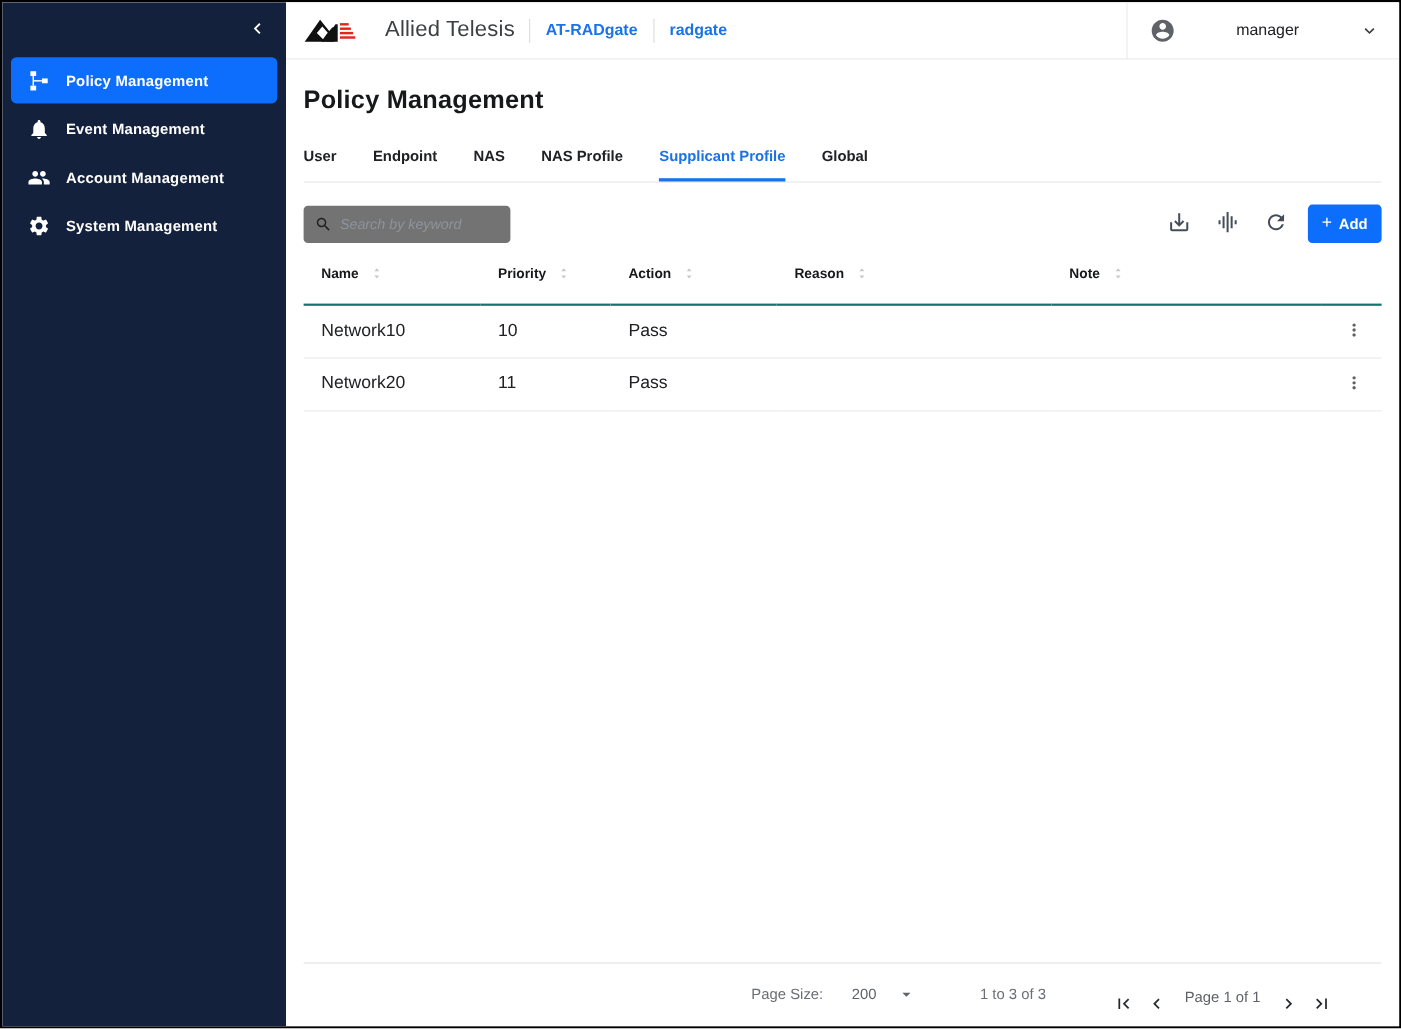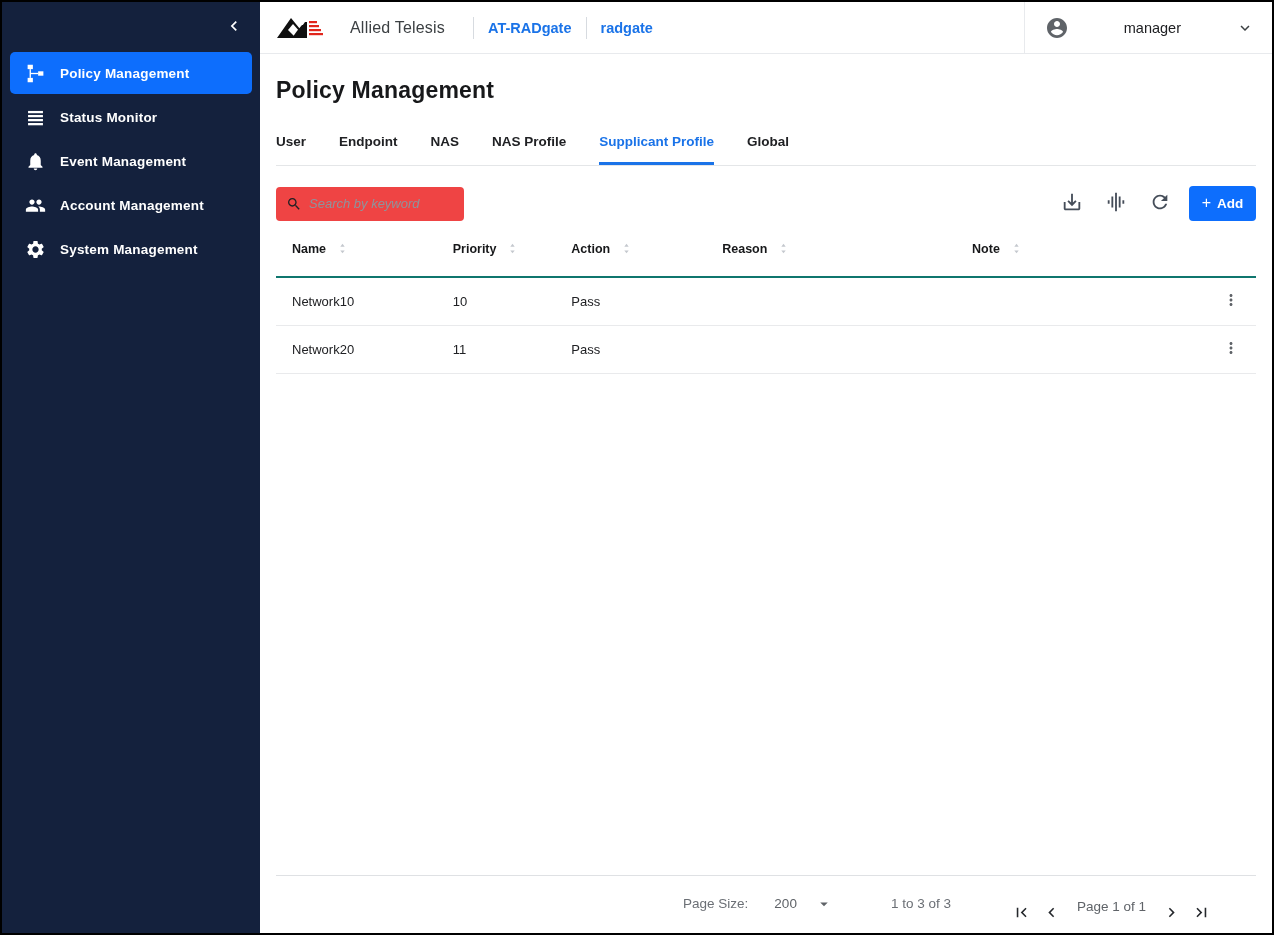--- a/index.html
+++ b/index.html
@@ -19,54 +19,54 @@
   .nav-item .nav-icon svg { width:21px; height:21px; fill:#fff; }
   .nav-item .nav-label { font-size:13.5px; font-weight:700; letter-spacing:.2px; }
 
   
   .main { flex:1; display:flex; flex-direction:column; background:#fff; min-width:0; }
 
   
   .topbar { height:52px; min-height:52px; border-bottom:1px solid #e8eaed; display:flex; align-items:center; }
   .brand-area { display:flex; align-items:center; padding-left:16px; flex:1; }
   .logo-svg { width:66px; height:24px; margin-right:8px; }
-  .brand-text { font-size:16px; color:#3c4043; font-weight:500; letter-spacing:.2px; margin-right:28px; }
+  .brand-text { font-size:20px; color:#3c4043; font-weight:500; letter-spacing:.2px; margin-right:13px; }
   .crumb-divider { width:1px; height:22px; background:#d7dbe0; margin:0 14px 0 0; }
   .crumb-link { font-size:14.5px; font-weight:700; color:#1a73e8; text-decoration:none; margin-right:14px; cursor:pointer; }
   .user-area { height:52px; border-left:1px solid #e8eaed; display:flex; align-items:center; padding:0 18px 0 20px; cursor:pointer;gap:46px; }
   .user-area svg.avatar { width:24px; height:24px; fill:#5f6368; margin-right:9px; }
   .user-name { font-size:14.5px; color:#202124; margin-right:9px; }
   .user-area svg.chev { width:18px; height:18px; fill:#3c4043; }
 
   
   .content { flex:1; display:flex; flex-direction:column; padding:0 16px; min-height:0; }
   .page-title { font-size:23px; font-weight:700; color:#17181a; margin-top:23px; letter-spacing:.2px; }
 
   .tabs-row { display:flex; margin-top:30px; border-bottom:1px solid #e4e6e8; }
   .tab { margin-right:33px; padding-bottom:13px; font-size:13.5px; font-weight:700; color:#202124; cursor:pointer; border-bottom:3px solid transparent; }
   .tab.active { color:#1a73e8; border-bottom-color:#1a73e8; }
 
   
   .toolbar { display:flex; align-items:center; margin-top:20px; height:35px; }
   .search-box { position:relative; width:188px; height:34px; }
   .search-box svg { position:absolute; left:10px; top:9px; width:16px; height:16px; fill:#202124; }
-  .search-input { width:100%; height:100%; background:#ef4444; border:none; border-radius:4px; padding:0 10px 0 33px; font-size:13px; font-style:italic; color:#202124; outline:none; font-family:"Liberation Sans","DejaVu Sans",sans-serif; }
+  .search-input { width:100%; height:100%; background:#737373; border:none; border-radius:4px; padding:0 10px 0 33px; font-size:13px; font-style:italic; color:#202124; outline:none; font-family:"Liberation Sans","DejaVu Sans",sans-serif; }
   .search-input::placeholder { color:#8e949c; font-style:italic; }
   .toolbar-spacer { flex:1; }
   .icon-btn { width:34px; height:34px; background:none; border:none; cursor:pointer; display:flex; align-items:center; justify-content:center; margin-left:10px; }
   .icon-btn svg { width:22px; height:22px; fill:#454d59; }
   .add-btn { margin-left:12px; height:35px; width:67px; background:#0d6efd; color:#fff; border:none; border-radius:4px; font-size:13.5px; font-weight:700; cursor:pointer; display:flex; align-items:center; justify-content:center; font-family:"Liberation Sans","DejaVu Sans",sans-serif; }
   .add-btn .plus { font-size:16px; font-weight:400; margin-right:6px; position:relative; top:-1px; }
 
   
   table.grid { width:100%; border-collapse:collapse; table-layout:fixed; }
   .grid th { height:56px; text-align:left; font-size:12.5px; font-weight:700; color:#17181a; padding:0 16px; border-bottom:2px solid #0f766e; cursor:pointer; }
   .grid th .th-inner { display:flex; align-items:center; }
   .grid th svg.sort { width:15px; height:15px; margin-left:9px; fill:#c4c8ce; flex:none; }
-  .grid td { height:48px; font-size:13px; color:#202124; padding:0 16px; border-bottom:1px solid #e9eaec; }
+  .grid td { height:48px; font-size:16px; color:#202124; padding:0 16px; border-bottom:1px solid #e9eaec; }
   .kebab-btn { width:28px; height:28px; border:none; background:none; cursor:pointer; display:flex; align-items:center; justify-content:center; margin-left:auto; }
   .kebab-btn svg { width:18px; height:18px; fill:#5f6368; }
   td.actions-cell { text-align:right; }
 
   
   .footer { margin-top:auto; border-top:1px solid #dfe1e4; height:56px; min-height:56px; display:flex; align-items:center; justify-content:flex-end; padding-right:40px; font-size:13.5px; color:#6b6f75; margin-bottom:2px; }
   .footer .lbl { margin-right:26px; }
   .footer .ps-value { color:#5f6368; }
   .pagesize-select { display:flex; align-items:center; cursor:pointer; }
   .pagesize-select svg { width:18px; height:18px; fill:#5f6368; margin-left:18px; }
@@ -96,31 +96,20 @@
         <span class="nav-icon">
           <svg viewBox="0 0 24 24">
               <rect x="3" y="2" width="6" height="5"></rect>
               <rect x="3" y="17" width="6" height="5"></rect>
               <rect x="15" y="9.5" width="6" height="5"></rect>
               <rect x="5.25" y="7" width="1.5" height="10"></rect>
               <rect x="6" y="11.25" width="9" height="1.5"></rect>
             </svg>
         </span>
         <span class="nav-label">Policy Management</span>
-      </div>
-      <div class="nav-item">
-        <span class="nav-icon">
-          <svg viewBox="0 0 24 24">
-              <rect x="3.5" y="4.5" width="17" height="2.6"></rect>
-              <rect x="3.5" y="9.1" width="17" height="2.6"></rect>
-              <rect x="3.5" y="13.7" width="17" height="2.6"></rect>
-              <rect x="3.5" y="18.3" width="17" height="2.6"></rect>
-            </svg>
-        </span>
-        <span class="nav-label">Status Monitor</span>
       </div>
       <div class="nav-item">
         <span class="nav-icon">
           <svg viewBox="0 0 24 24">
               <path d="M12 22c1.1 0 2-.9 2-2h-4c0 1.1.9 2 2 2zm6-6v-5c0-3.07-1.64-5.64-4.5-6.32V4c0-.83-.67-1.5-1.5-1.5s-1.5.67-1.5 1.5v.68C7.64 5.36 6 7.92 6 11v5l-2 2v1h16v-1l-2-2z"></path>
             </svg>
         </span>
         <span class="nav-label">Event Management</span>
       </div>
       <div class="nav-item">

